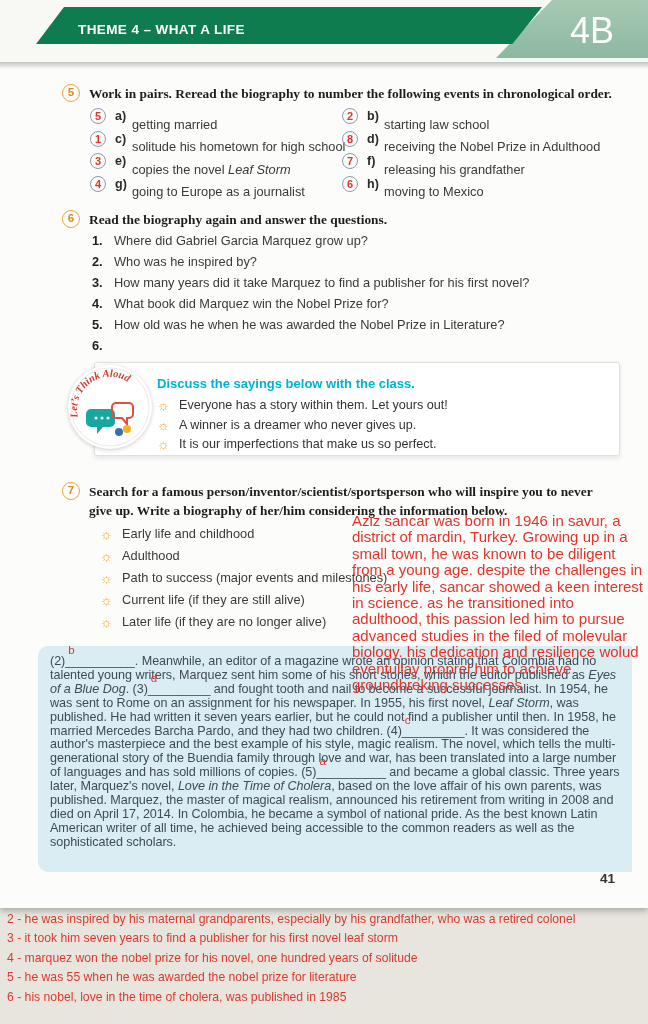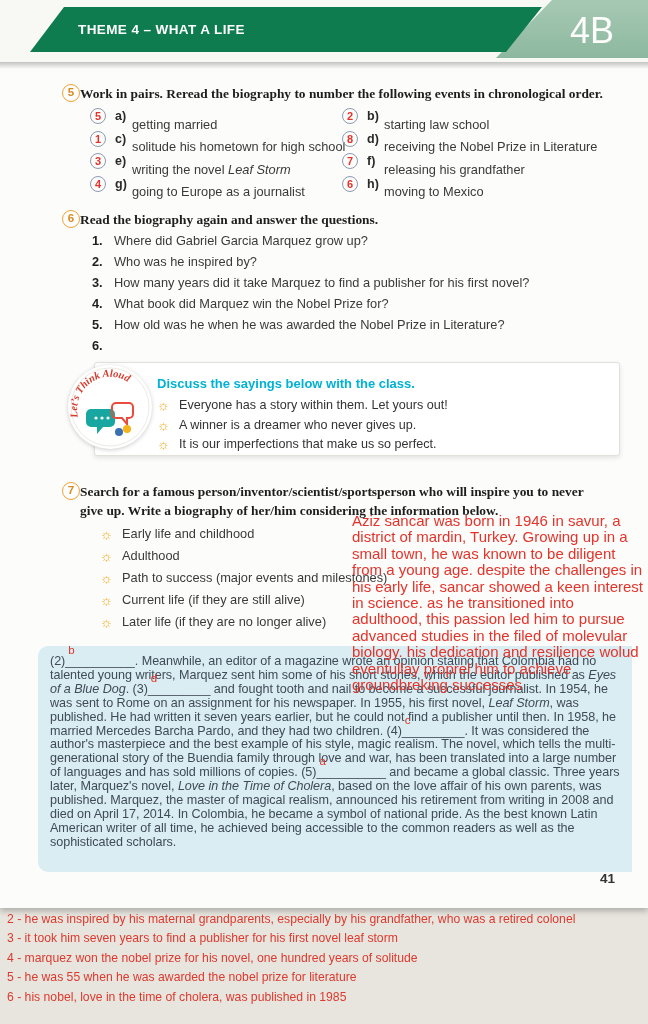--- a/index.html
+++ b/index.html
@@ -16,38 +16,38 @@
     box-shadow: 0 3px 6px rgba(0,0,0,0.25);
   }
   
   .header { position: absolute; top: 0; left: 0; width: 648px; height: 62px; background: #f8f8f5; overflow: visible; z-index: 5; }
   .header-light {
     position: absolute; top: 0; left: 496px; width: 152px; height: 58px;
     background: linear-gradient(#a7c9b3, #8db8a0);
     clip-path: polygon(56px 0px, 152px 0px, 152px 58px, 0px 58px);
   }
   .header-dark {
-    position: absolute; top: 7px; left: 30px; width: 512px; height: 45px;
+    position: absolute; top: 7px; left: 30px; width: 512px; height: 37px;
     background: #0e7c4f;
     clip-path: polygon(34px 0px, 512px 0px, 476px 45px, 0px 45px);
     color: #fff; font-weight: bold; font-size: 13.5px; letter-spacing: 0.4px;
     line-height: 45px; padding-left: 48px;
   }
   .unit-label { position: absolute; top: 10px; right: 34px; font-size: 36px; color: #fdfdfb; z-index: 6; }
   .header-shadow { position: absolute; top: 62px; left: 0; width: 648px; height: 7px;
     background: linear-gradient(rgba(50,50,50,0.28), rgba(50,50,50,0)); z-index: 4; }
 
   
   .ex { position: absolute; left: 62px; display: flex; align-items: flex-start; }
   .ex-num {
     flex: 0 0 auto; width: 18px; height: 18px; border: 1.7px solid #f0a235; border-radius: 50%;
     color: #d98a1f; font-size: 11.5px; font-weight: bold; text-align: center; line-height: 15px;
     background: #fff;
   }
-  .ex-title { font-family: "Liberation Serif", serif; font-weight: bold;
+  .ex-title { margin-left: 9px; font-family: "Liberation Serif", serif; font-weight: bold;
     font-size: 13.4px; color: #1d1d1b; line-height: 19px; }
   #ex5 { top: 84px; } #ex5 .ex-title { white-space: nowrap; }
   #ex6 { top: 210px; }
   #ex7 { top: 482px; } #ex7 .ex-title { width: 522px; }
 
   
   .events { position: absolute; left: 90px; top: 108px; width: 545px; }
   .ev-col { position: absolute; top: 0; }
   .ev-col.left { left: 0; } .ev-col.right { left: 252px; }
   .ev-row { display: flex; align-items: center; height: 16px; margin-bottom: 6.5px; }
@@ -115,38 +115,38 @@
       <span class="ev-text"><span>getting married</span><i></i></span>
     </div>
     <div class="ev-row">
       <span class="ev-ans">1</span>
       <span class="ev-letter">c)</span>
       <span class="ev-text"><span>solitude his hometown for high school</span><i></i></span>
     </div>
     <div class="ev-row">
       <span class="ev-ans">3</span>
       <span class="ev-letter">e)</span>
-      <span class="ev-text"><span>writing the novel </span><i>Leaf Storm</i></span>
+      <span class="ev-text"><span>copies the novel </span><i>Leaf Storm</i></span>
     </div>
     <div class="ev-row">
       <span class="ev-ans">4</span>
       <span class="ev-letter">g)</span>
       <span class="ev-text"><span>going to Europe as a journalist</span><i></i></span>
     </div>
   </div>
   <div class="ev-col right">
     <div class="ev-row">
       <span class="ev-ans">2</span>
       <span class="ev-letter">b)</span>
       <span class="ev-text"><span>starting law school</span><i></i></span>
     </div>
     <div class="ev-row">
       <span class="ev-ans">8</span>
       <span class="ev-letter">d)</span>
-      <span class="ev-text"><span>receiving the Nobel Prize in Literature</span><i></i></span>
+      <span class="ev-text"><span>receiving the Nobel Prize in Adulthood</span><i></i></span>
     </div>
     <div class="ev-row">
       <span class="ev-ans">7</span>
       <span class="ev-letter">f)</span>
       <span class="ev-text"><span>releasing his grandfather</span><i></i></span>
     </div>
     <div class="ev-row">
       <span class="ev-ans">6</span>
       <span class="ev-letter">h)</span>
       <span class="ev-text"><span>moving to Mexico</span><i></i></span>

